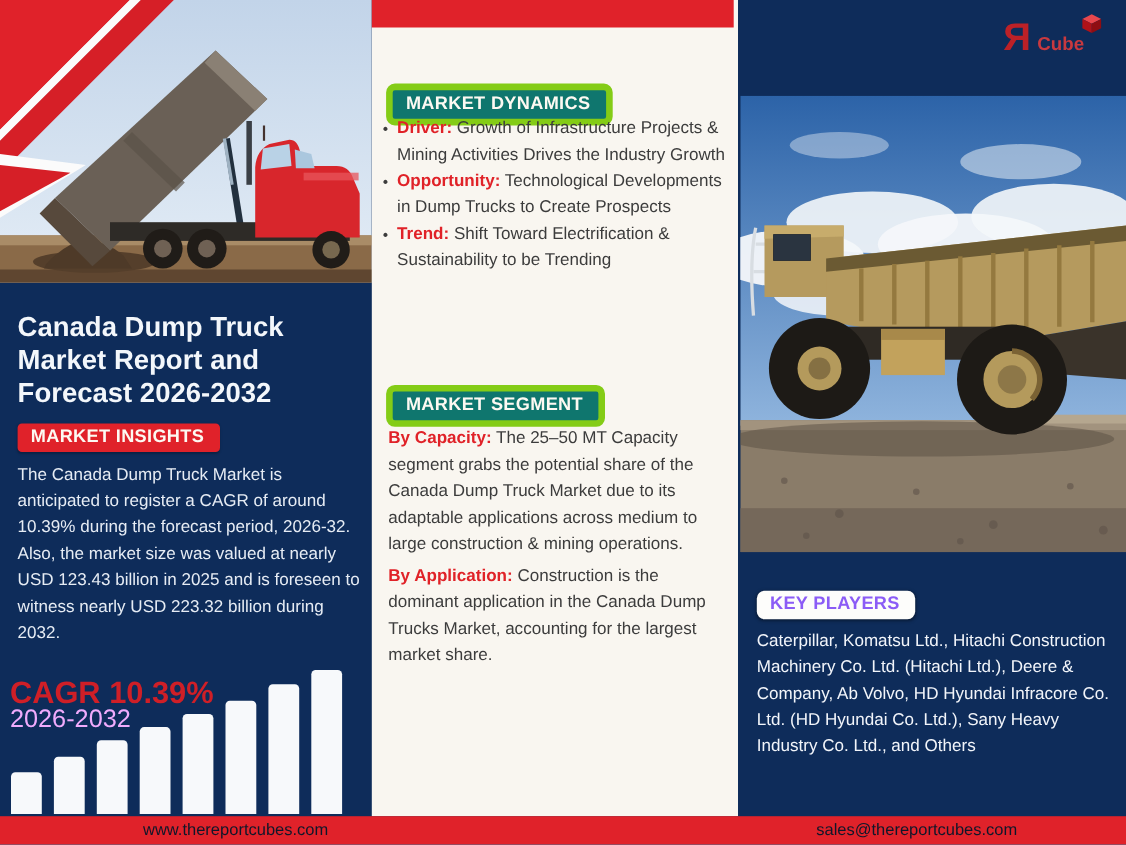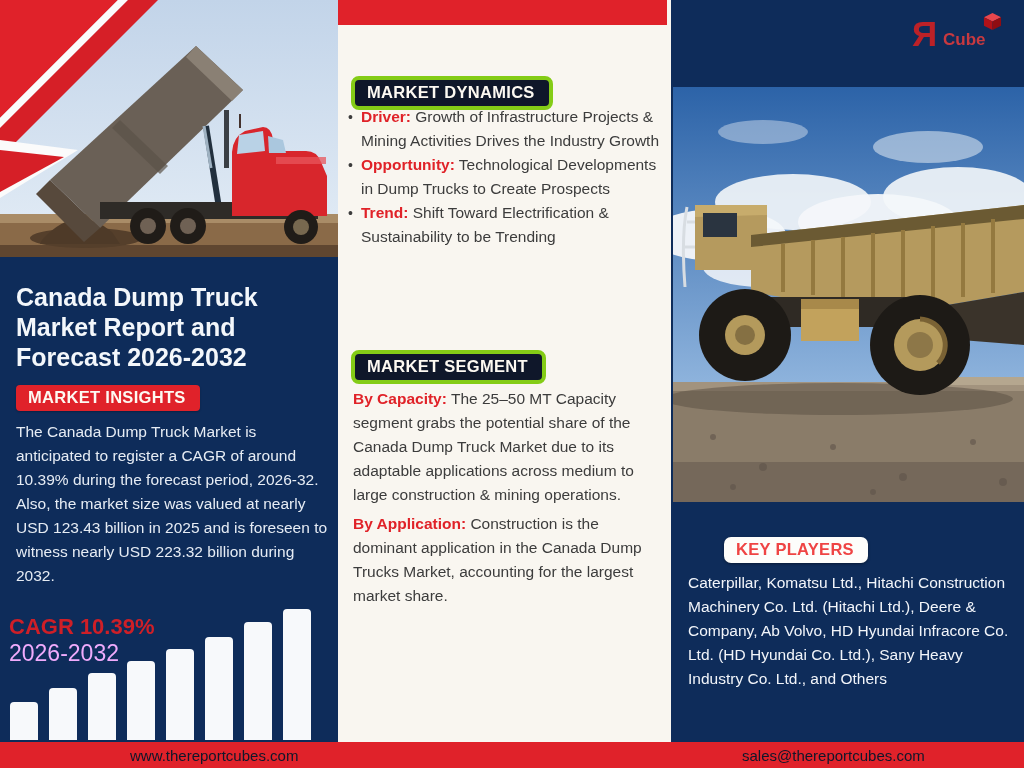--- a/index.html
+++ b/index.html
@@ -17,30 +17,30 @@
   .photo-right { position:absolute; left:2px; top:87px; width:351px; height:415px; }
   .photo-left svg, .photo-right svg { display:block; }
 
   
   .ribbon { position:absolute; left:0; top:0; width:220px; height:235px; pointer-events:none; }
 
   
   .badge { display:inline-block; font-weight:bold; font-size:16.5px; letter-spacing:.3px;
            padding:3px 14px 4px 12px; white-space:nowrap; }
   .badge-red  { background:#e0222a; color:#fdf9f2; border-radius:4px; box-shadow:0 1px 2px rgba(0,0,0,.25); }
-  .badge-red2 { background:#0f172a; color:#fdf9f2; border-radius:8px; border:4px solid #84cc16; }
-  .badge-white{ background:#fdfdfb; color:#ef4444; border-radius:7px; box-shadow:0 1px 3px rgba(0,0,0,.4);margin-left:36px; }
+  .badge-red2 { background:#0f766e; color:#fdf9f2; border-radius:8px; border:6px solid #84cc16; }
+  .badge-white{ background:#fdfdfb; color:#8b5cf6; border-radius:7px; box-shadow:0 1px 3px rgba(0,0,0,.4); }
 
   
   .title { position:absolute; left:16px; top:282px; width:280px; color:#f3f7fb;
            font-size:25px; line-height:30px; font-weight:bold; }
   .insights-badge { position:absolute; left:16px; top:385px; }
   .insights-text  { position:absolute; left:16px; top:420px; width:312px; color:#e6ecf4;
                     font-size:15.5px; line-height:24px; }
-  .cagr   { position:absolute; left:9px;  top:614px; color:#cf1f27; font-size:22px; font-weight:bold; }
+  .cagr   { position:absolute; left:9px;  top:614px; color:#cf1f27; font-size:28px; font-weight:bold; }
   .period { position:absolute; left:9px;  top:640px; color:#f0abfc; font-size:23px; }
 
   .bars { position:absolute; left:10px; bottom:2px; display:flex; align-items:flex-end; gap:11px; }
   .bar  { width:28px; background:#f7f9fb; border-radius:4px 4px 0 0; }
 
   
   .mid-top-bar { position:absolute; left:0; top:0; width:329px; height:25px; background:#e0222a; }
   .dyn-badge  { position:absolute; left:13px; top:76px; }
   .seg-badge  { position:absolute; left:13px; top:350px; }
   .dyn-list { position:absolute; left:6px; top:105px; width:322px; list-style:none; }

